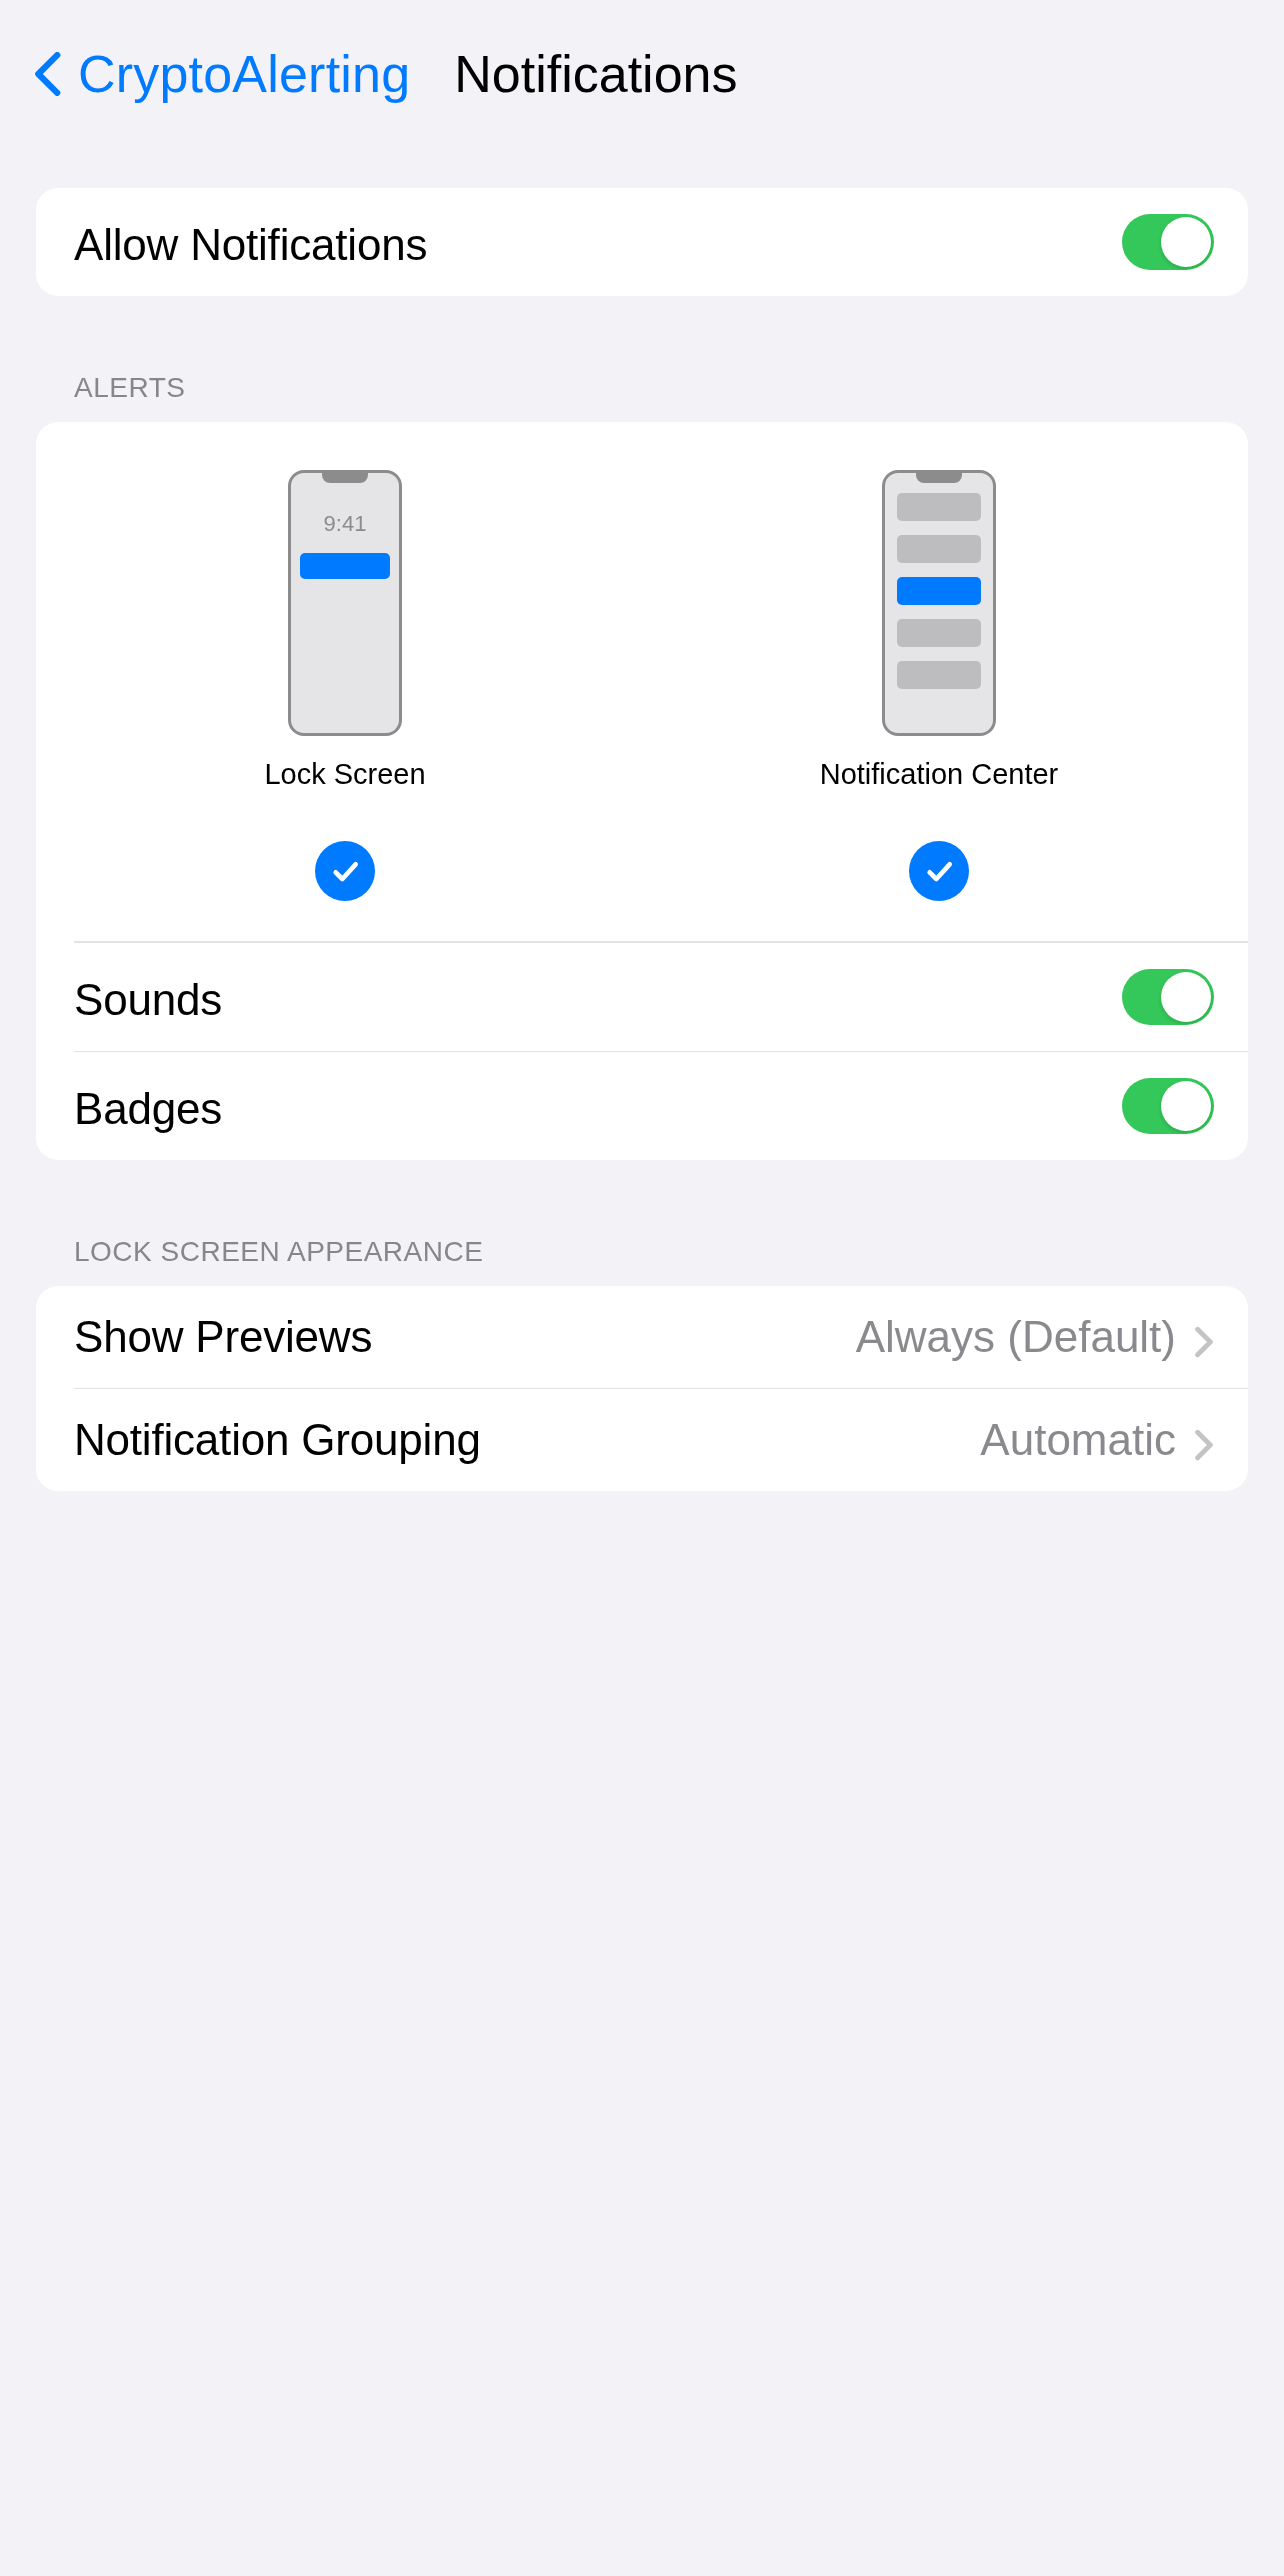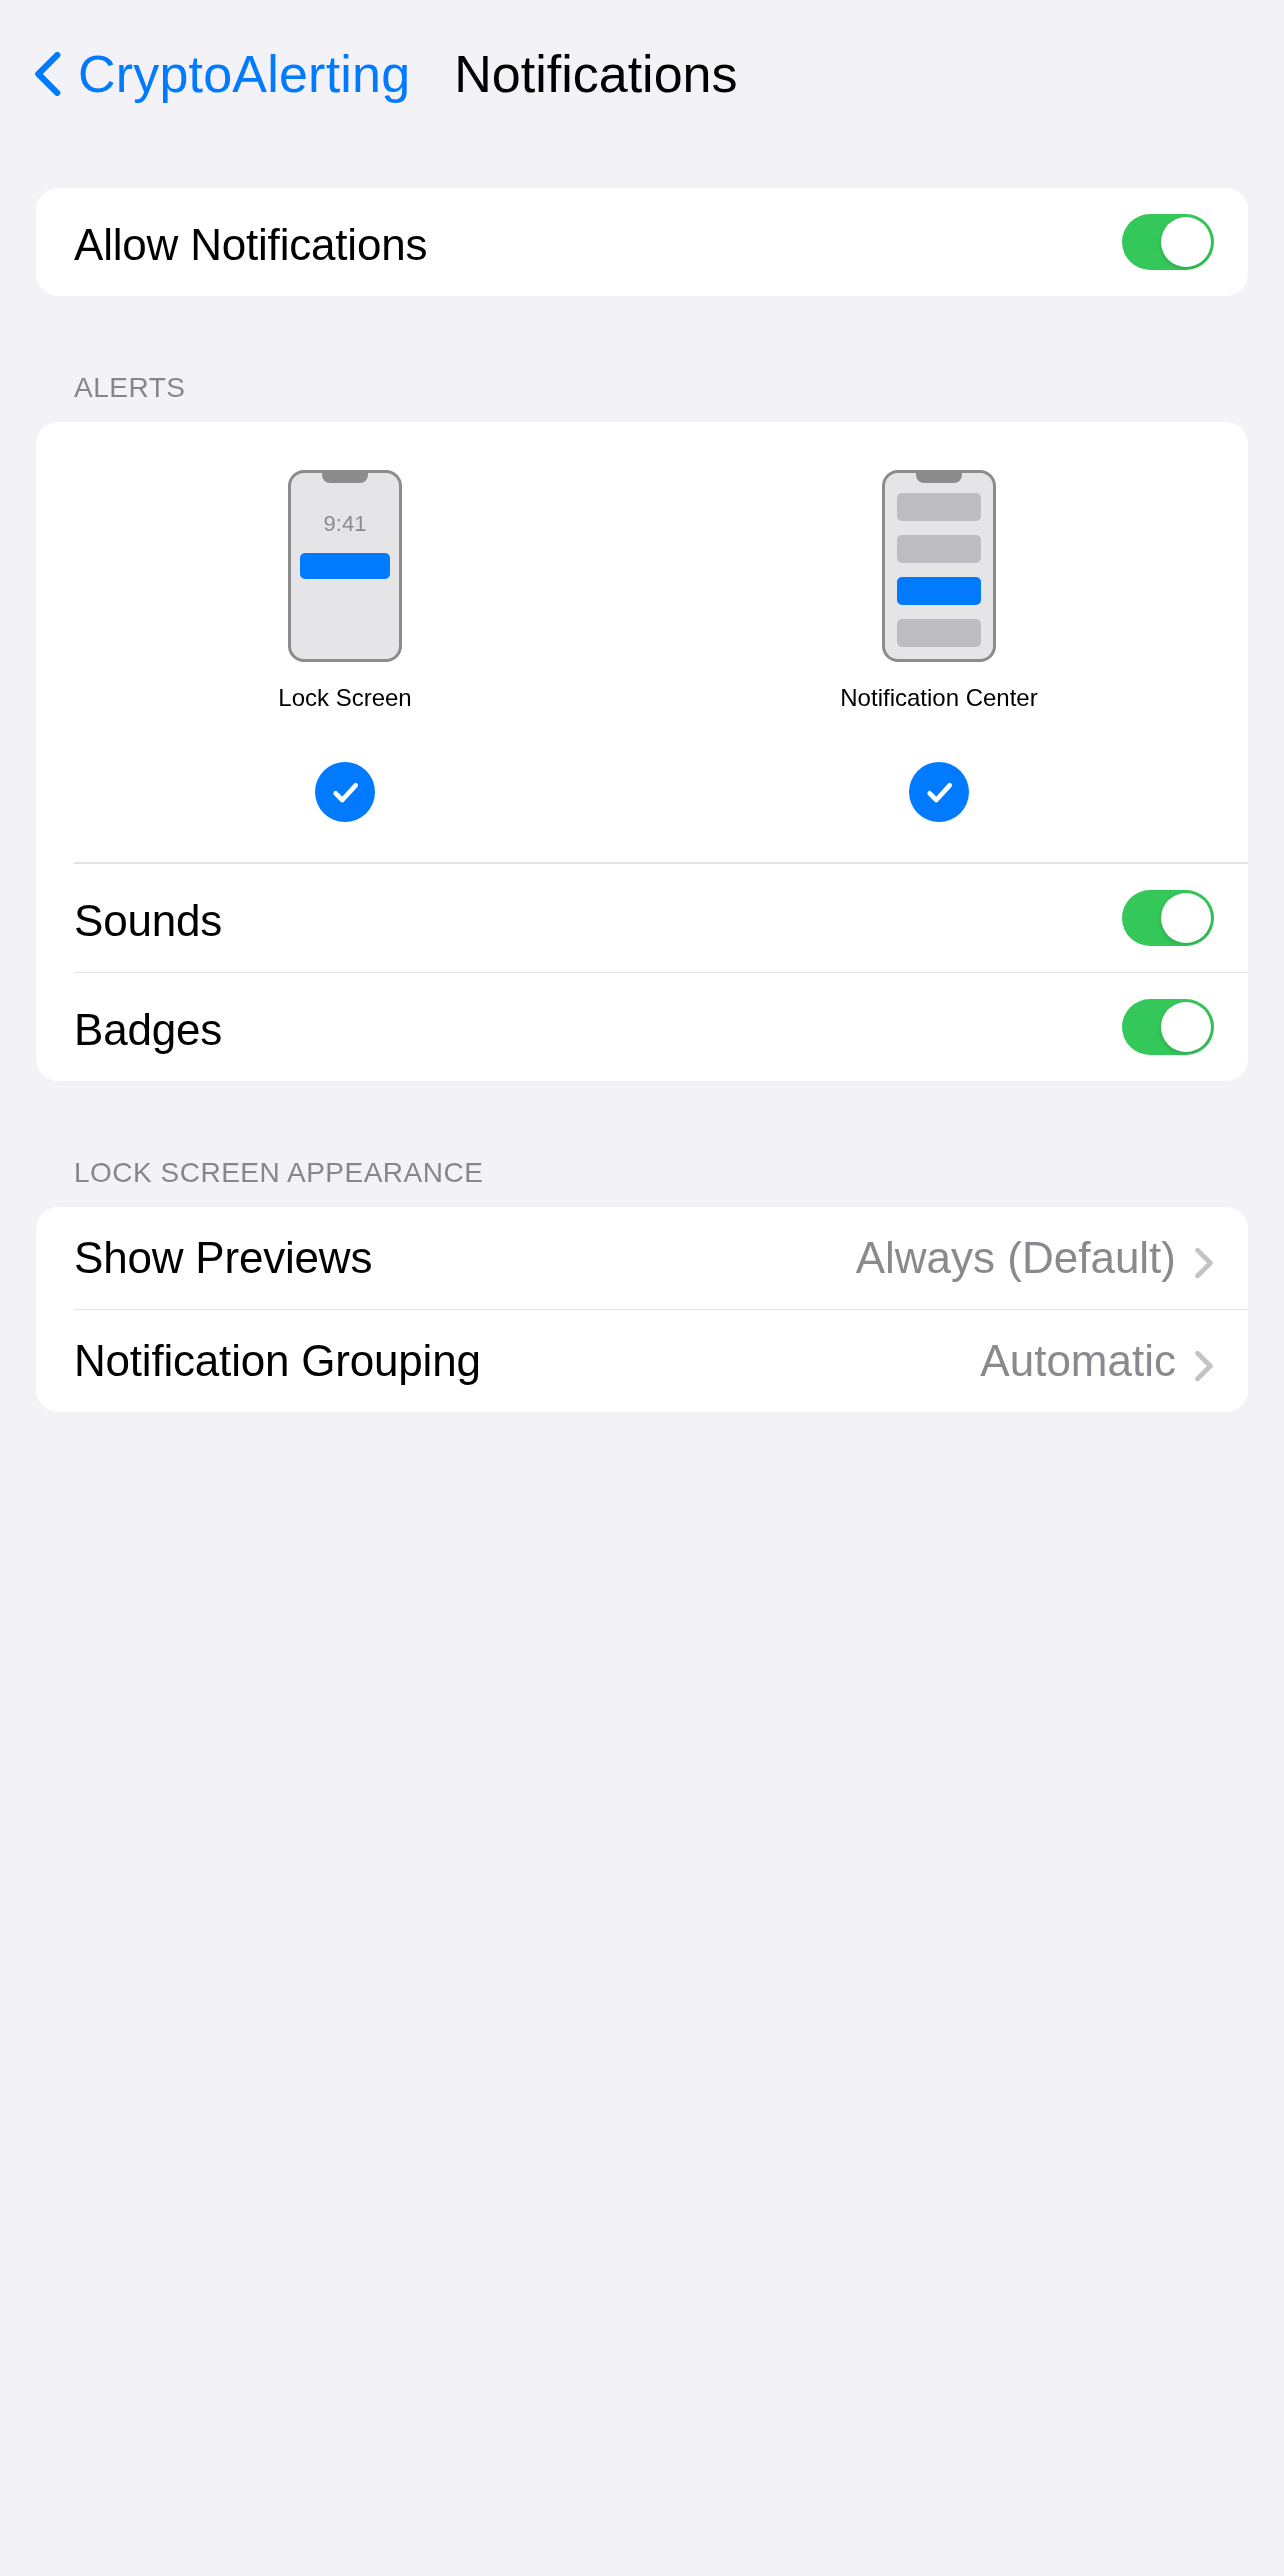--- a/index.html
+++ b/index.html
@@ -105,21 +105,21 @@
       padding: 48px 12px 40px 12px;
     }
     .alert-option {
       display: flex;
       flex-direction: column;
       align-items: center;
       flex: 1;
     }
     .phone-frame {
       width: 114px;
-      height: 192px;
+      height: 266px;
       border: 3px solid #8c8c8d;
       border-radius: 16px;
       background: #e5e5e7;
       position: relative;
       overflow: hidden;
     }
     .phone-notch {
       position: absolute;
       top: 0;
       left: 50%;
@@ -164,21 +164,21 @@
     .nc-bar4 { width: 84px; height: 28px; top: 146px; left: 12px; }
     .nc-bar5 { width: 84px; height: 28px; top: 188px; left: 12px; }
     
     .bn-bar {
       width: 90px;
       height: 28px;
       top: 12px;
       left: 9px;
     }
     .alert-label {
-      font-size: 24px;
+      font-size: 29px;
       margin-top: 22px;
       text-align: right;
       white-space: nowrap;
     }
     .alert-check {
       width: 60px;
       height: 60px;
       background: #007aff;
       border-radius: 50%;
       margin-top: 50px;

